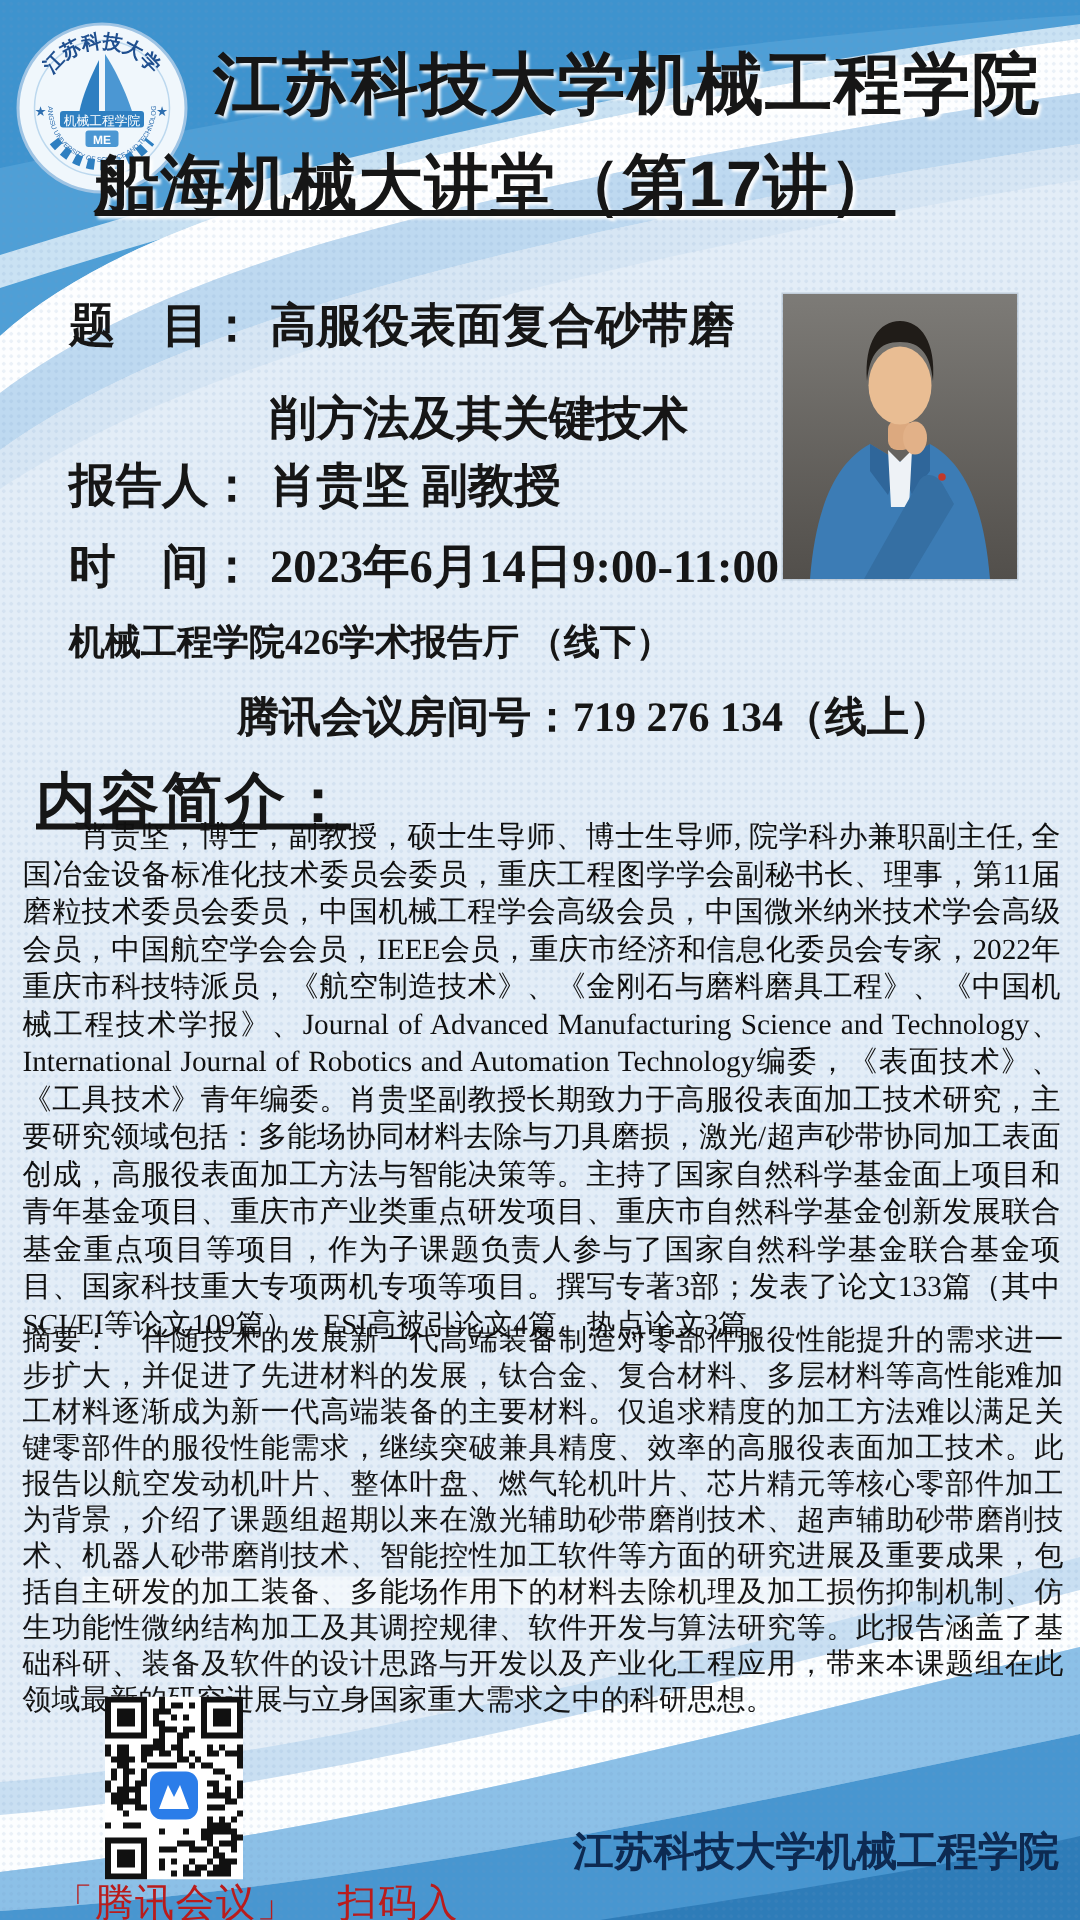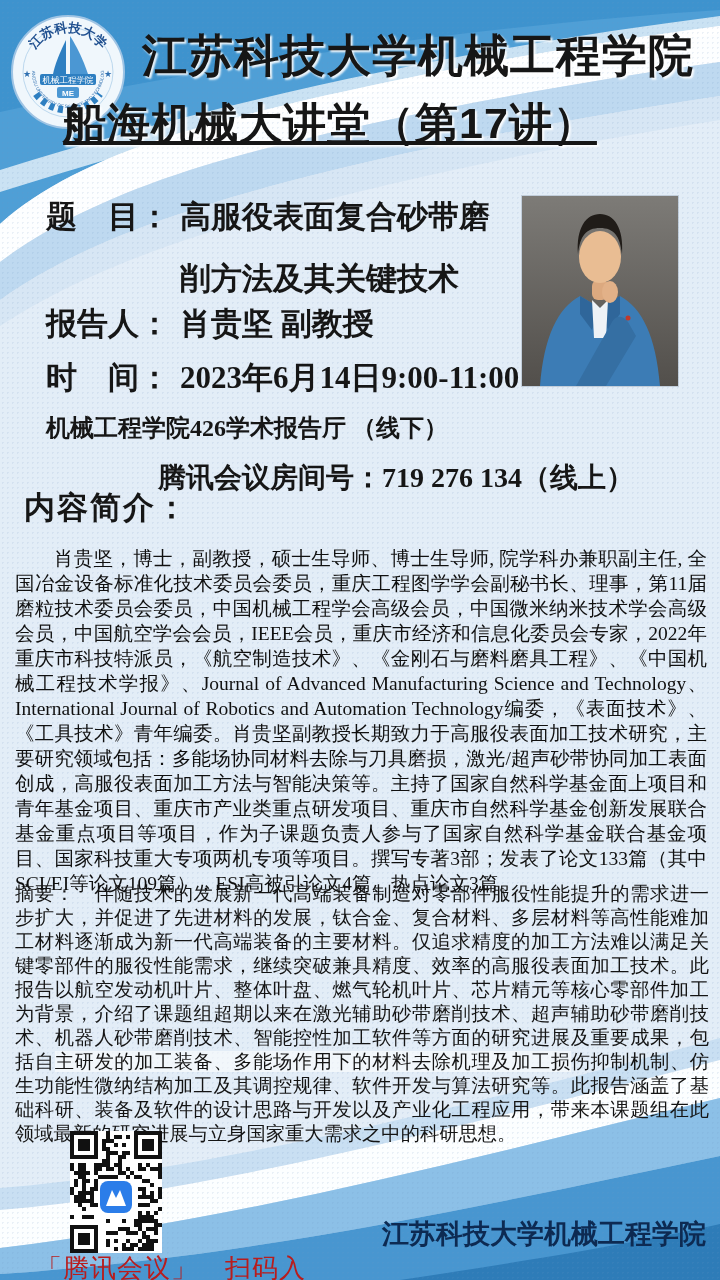--- a/index.html
+++ b/index.html
@@ -35,21 +35,21 @@
   .val.small{font-size:24px;}
   .r-title {left:46px;top:196px;}
   .r-title2{left:180px;top:258px;font-size:31px;font-weight:700;}
   .r-spk   {left:46px;top:303px;}
   .r-time  {left:46px;top:357px;align-items:center;}
   .r-venue {left:46px;top:412px;}
   .r-online{left:158px;top:459px;font-size:28px;font-weight:700;font-family:"Liberation Serif",serif;}
 
   .photo{left:522px;top:196px;width:156px;height:190px;box-shadow:0 0 0 1px rgba(90,110,130,.25);}
 
-  .intro-h{left:24px;top:487px;font-size:31px;font-weight:700;letter-spacing:2px;}
+  .intro-h{left:24px;top:506px;font-size:40px;font-weight:700;letter-spacing:2px;text-decoration:underline;}
   .bio{
     left:15px;top:546px;width:692px;
     font-family:Liberation Serif, serif;font-size:19.5px;line-height:25px;
     text-align:justify;text-indent:2em;color:#101010;
   }
   .abs{
     left:15px;top:882px;width:694px;
     font-size:19.3px;line-height:24px;text-align:justify;color:#141414;
   }
   .abs .hl{background:rgba(255,255,255,.55);margin-top:44px;}

